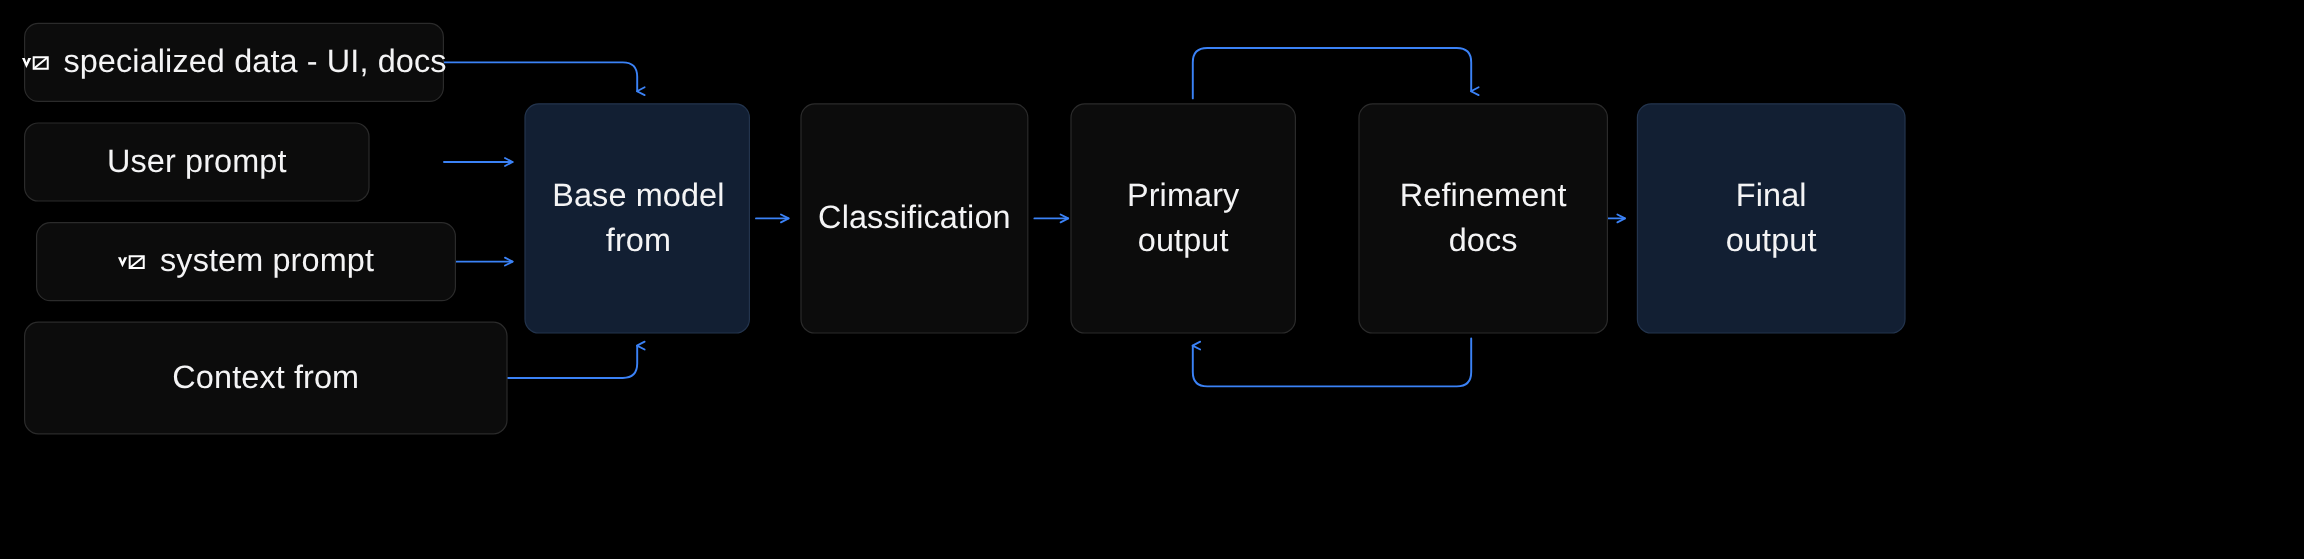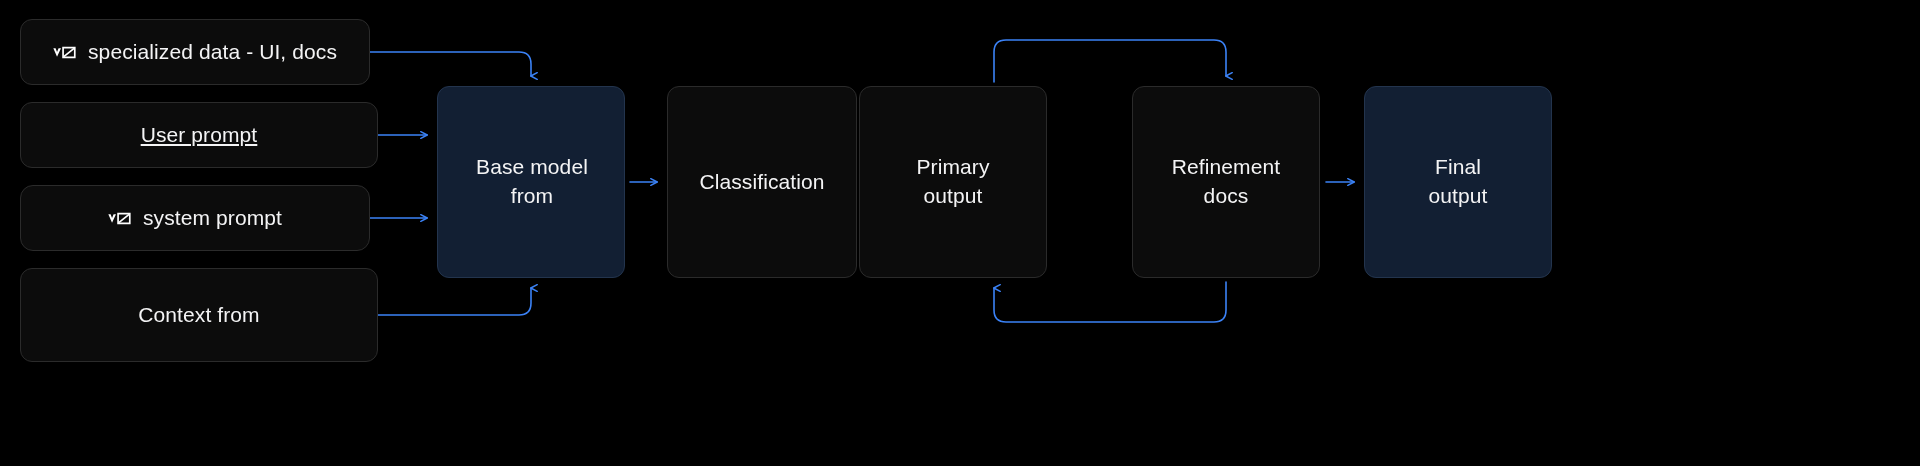--- a/index.html
+++ b/index.html
@@ -38,21 +38,21 @@
     position: absolute;
     z-index: 2;
     display: flex;
     align-items: center;
     justify-content: center;
     text-align: center;
     border-radius: 12px;
     border: 1px solid #2b2b2b;
     background: #0c0c0c;
     color: #f4f4f5;
-    font-size: 21px;
+    font-size: 27px;
     line-height: 1.38;
     font-weight: 400;
     letter-spacing: 0.1px;
     padding: 6px 14px;
   }
 
   .node.accent {
     background: #12203a;
     background: #121f33;
     border-color: #23344d;
@@ -75,29 +75,29 @@
 
   .inline-row {
     display: inline-flex;
     align-items: center;
     justify-content: center;
     white-space: nowrap;
   }
 
   
   #node-specialized   { left: 20px;   top: 19px;  width: 350px; height: 66px; }
-  #node-userprompt    { left: 20px;   top: 102px; width: 358px; height: 66px; text-decoration: underline; }
-  #node-systemprompt  { left: 20px;   top: 185px; width: 350px; height: 66px; border-radius: 13px; }
-  #node-context       { left: 20px;   top: 268px; width: 358px; height: 94px; }
+  #node-userprompt    { left: 20px;   top: 102px; width: 288px; height: 66px; }
+  #node-systemprompt  { left: 30px;   top: 185px; width: 350px; height: 66px; }
+  #node-context       { left: 20px;   top: 268px; width: 403px; height: 94px; }
 
   #node-basemodel     { left: 437px;  top: 86px;  width: 188px; height: 192px; padding-left: 16px; }
   #node-classify      { left: 667px;  top: 86px;  width: 190px; height: 192px; }
-  #node-primary       { left: 859px;  top: 86px;  width: 188px; height: 192px; }
-  #node-refinement    { left: 1132px; top: 86px;  width: 188px; height: 192px; }
-  #node-final         { left: 1364px; top: 86px;  width: 188px; height: 192px; }
+  #node-primary       { left: 892px;  top: 86px;  width: 188px; height: 192px; }
+  #node-refinement    { left: 1132px; top: 86px;  width: 208px; height: 192px; }
+  #node-final         { left: 1364px; top: 86px;  width: 224px; height: 192px; }
 </style>
 </head>
 <body>
 
 <div id="canvas">
 
   <svg id="wires" viewBox="0 0 1920 466" width="1920" height="466" xmlns="http://www.w3.org/2000/svg">
     <defs>
       <marker id="arrowR" markerWidth="9" markerHeight="9" refX="7.2" refY="4.5" orient="auto" markerUnits="userSpaceOnUse">
         <path d="M1,1.2 L7.4,4.5 L1,7.8" fill="none" stroke="#3b82f6" stroke-width="1.5" stroke-linecap="round" stroke-linejoin="round"></path>

